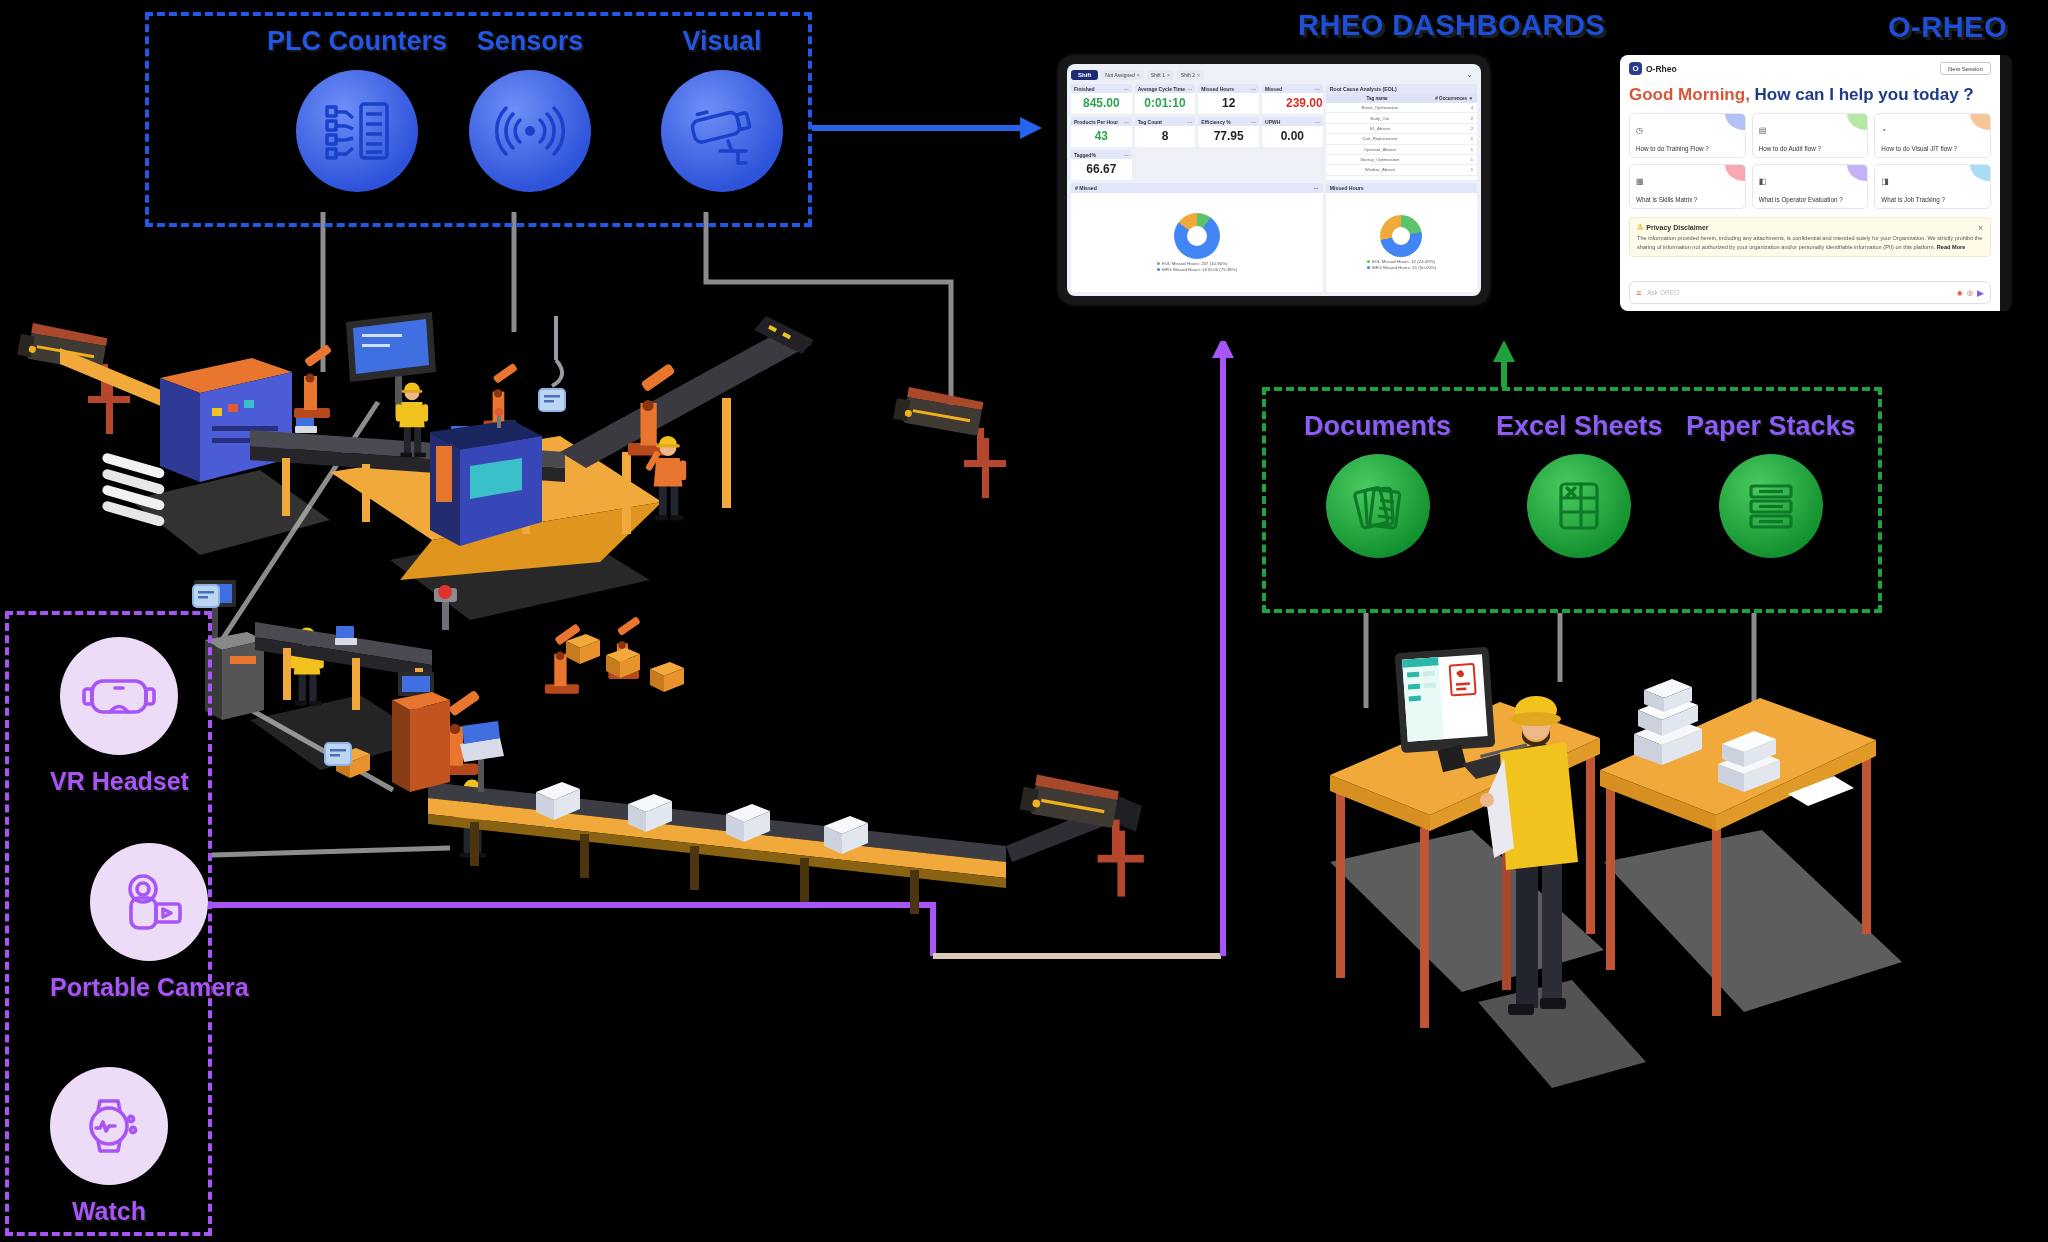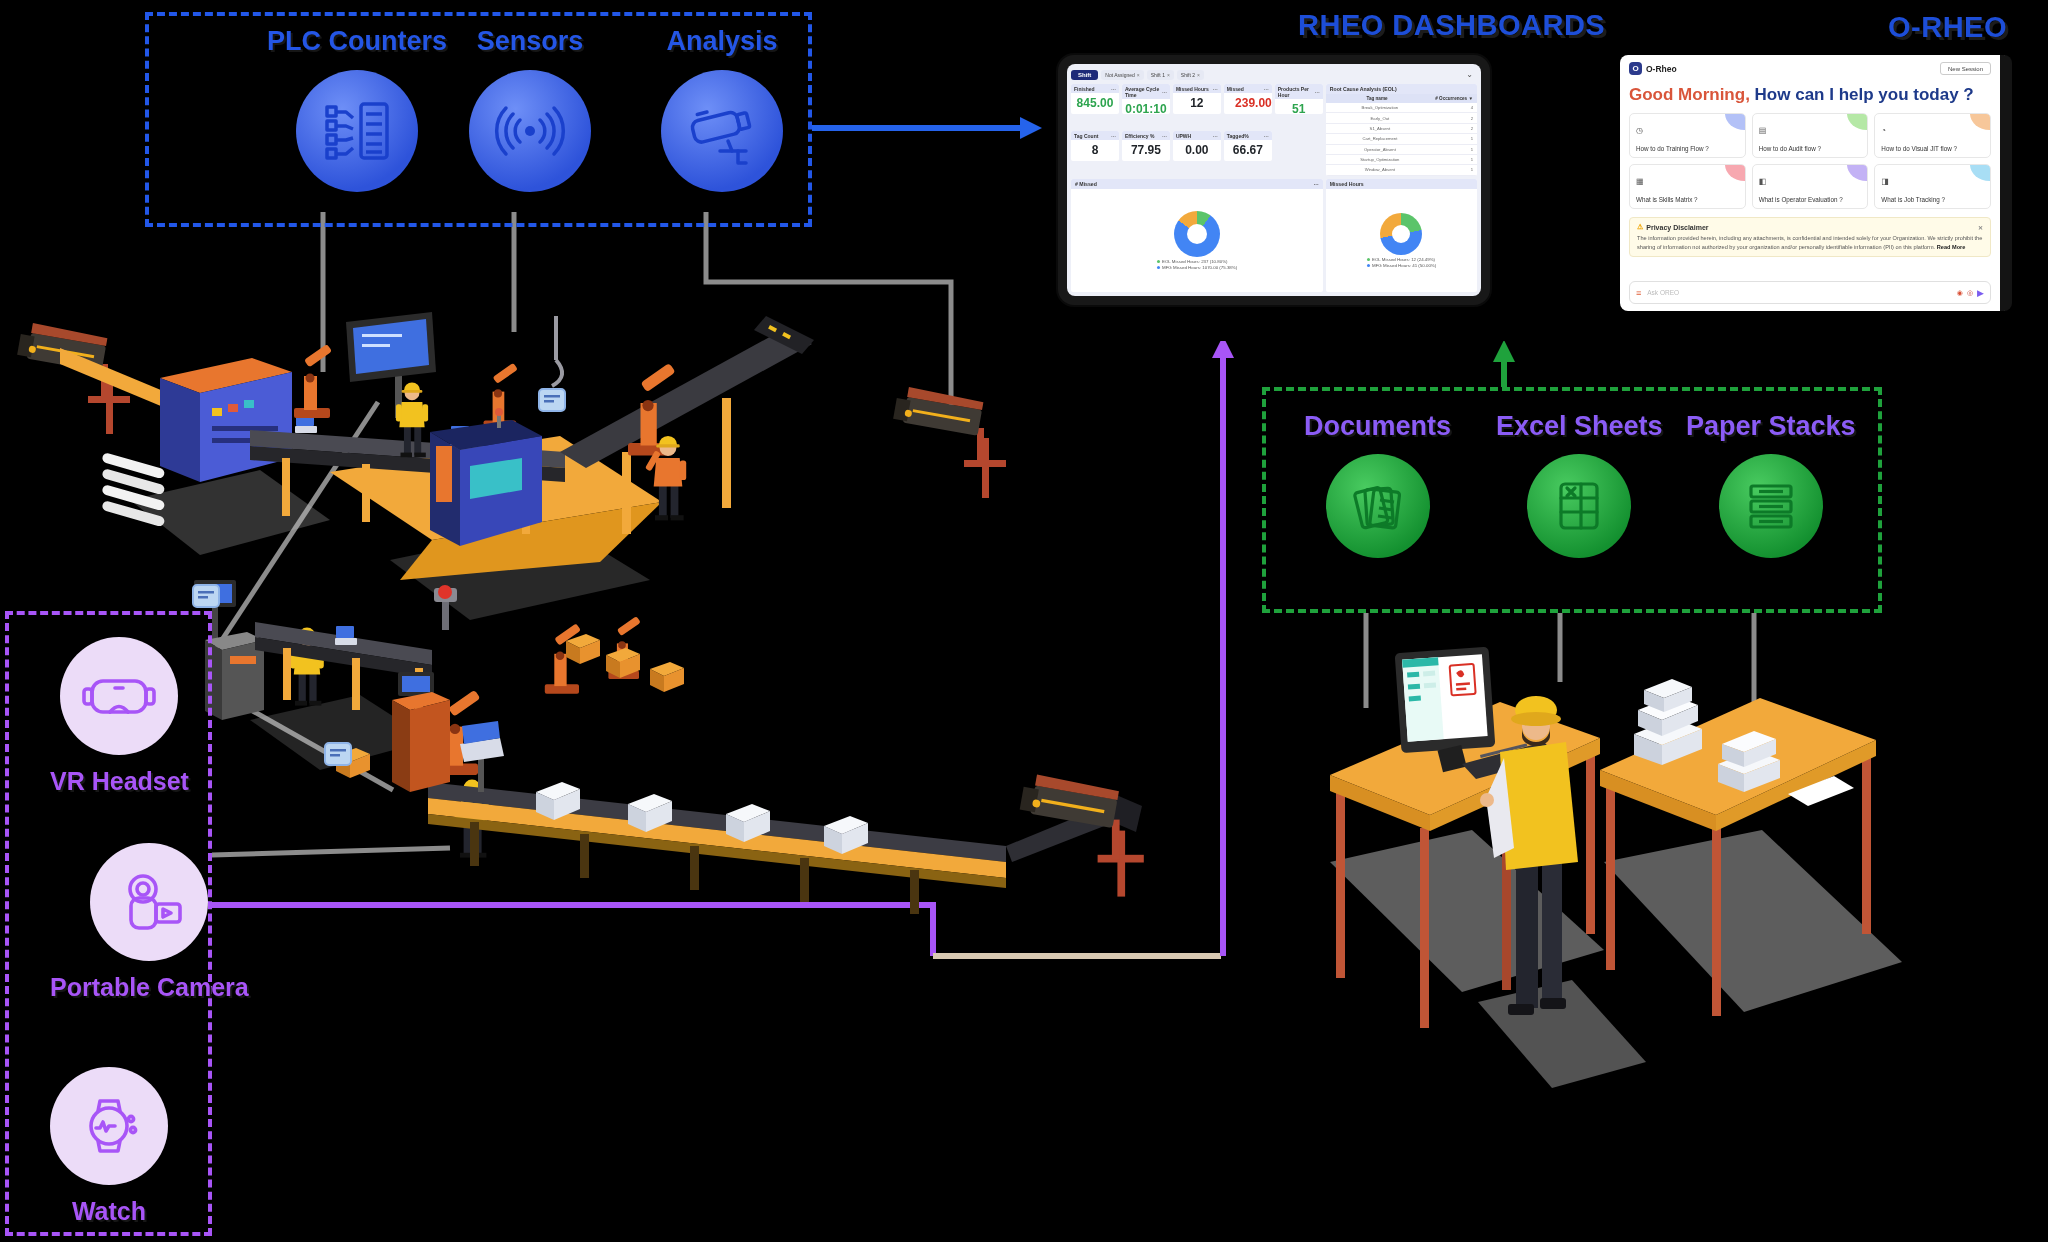--- a/index.html
+++ b/index.html
@@ -39,21 +39,21 @@
   .tablet{position:absolute;left:8px;top:50px;width:432px;height:250px;background:#181818;
           border-radius:16px;box-shadow:0 0 0 2px #0a0a0a;}
   .tab-screen{position:absolute;inset:9px;background:#eef0f8;border-radius:8px;overflow:hidden;
               padding:4px;box-sizing:border-box;display:flex;flex-direction:column;gap:3px;}
   .dash-filter{display:flex;align-items:center;gap:3px;height:13px;flex:0 0 auto;}
   .pill-shift{background:#1e2a78;color:#fff;font-size:6px;font-weight:bold;border-radius:3px;padding:2px 7px;}
   .chip{background:#e6e9f4;color:#444;font-size:5px;border-radius:3px;padding:2px 4px;display:flex;gap:2px;align-items:center;}
   .chip .x{color:#777;font-size:5px;}
   .chev{margin-left:auto;color:#555;font-size:8px;line-height:6px;padding-right:4px;}
   .dash-main{display:flex;gap:3px;flex:0 0 auto;}
-  .kpi-grid{width:62%;display:grid;grid-template-columns:1fr 1fr 1fr 1fr 1fr;gap:3px;}
+  .kpi-grid{width:62%;display:grid;grid-template-columns:1fr 1fr 1fr 1fr;gap:3px;}
   .kpi{background:#fff;border-radius:2px;overflow:hidden;height:30px;}
   .kpi-h{background:#e2e6f8;display:flex;justify-content:space-between;align-items:center;
          font-size:5px;font-weight:bold;color:#333;padding:1.5px 3px;}
   .kpi-h .more{color:#666;font-size:5px;}
   .kpi-v{text-align:center;font-weight:bold;font-size:12px;color:#1f2328;padding-top:3px;}
   .kpi-v.green{color:#2da44e;} .kpi-v.red{color:#d93025;text-align:right;}
   .rc-panel{flex:1;background:#fff;border-radius:2px;overflow:hidden;display:flex;flex-direction:column;}
   .rc-title{background:#e2e6f8;font-size:5.2px;font-weight:bold;color:#333;padding:2px 4px;}
   .rc-head{background:#dde2f6;display:flex;font-size:4.6px;font-weight:bold;color:#333;padding:2px 4px;}
   .rc-head .c1{flex:1;text-align:center;} .rc-head .c2{width:34%;text-align:right;}
@@ -472,21 +472,21 @@
               <path d="M-17,-17 a24,24 0 0 0 0,34"></path>
               <path d="M-24,-23 a33,33 0 0 0 0,46"></path>
             <path d="M10,-11 a15,15 0 0 1 0,22"></path>
               <path d="M17,-17 a24,24 0 0 1 0,34"></path>
               <path d="M24,-23 a33,33 0 0 1 0,46"></path>
           </g>
         </svg>
       </div>
     </div>
     <div class="src-item" style="left:512px;top:10px">
-      <div class="src-label">Analysis</div>
+      <div class="src-label">Visual</div>
       <div class="circle blue" style="margin-top:13px">
         <svg width="74" height="74" viewBox="-37 -37 74 74">
           <g stroke="#1a40cc" stroke-width="3.5" fill="none" stroke-linejoin="round" stroke-linecap="round">
             <g transform="rotate(-14)">
               <rect x="-28" y="-16" width="46" height="22" rx="7"></rect>
               <rect x="18" y="-12" width="10" height="15" rx="2"></rect>
               <line x1="-20" y1="-22" x2="-10" y2="-22"></line>
             </g>
             <path d="M6,10 l4,10"></path>
               <path d="M-2,20 h26"></path>
@@ -548,21 +548,21 @@
                     <span>Missed</span>
                     <span class="more">⋯</span>
                   </div>
                   <div class="kpi-v red">239.00</div>
                 </div>
               <div class="kpi">
                   <div class="kpi-h">
                     <span>Products Per Hour</span>
                     <span class="more">⋯</span>
                   </div>
-                  <div class="kpi-v green">51</div>
+                  <div class="kpi-v green">43</div>
                 </div>
               <div class="kpi">
                   <div class="kpi-h">
                     <span>Tag Count</span>
                     <span class="more">⋯</span>
                   </div>
                   <div class="kpi-v">8</div>
                 </div>
               <div class="kpi">
                   <div class="kpi-h">

